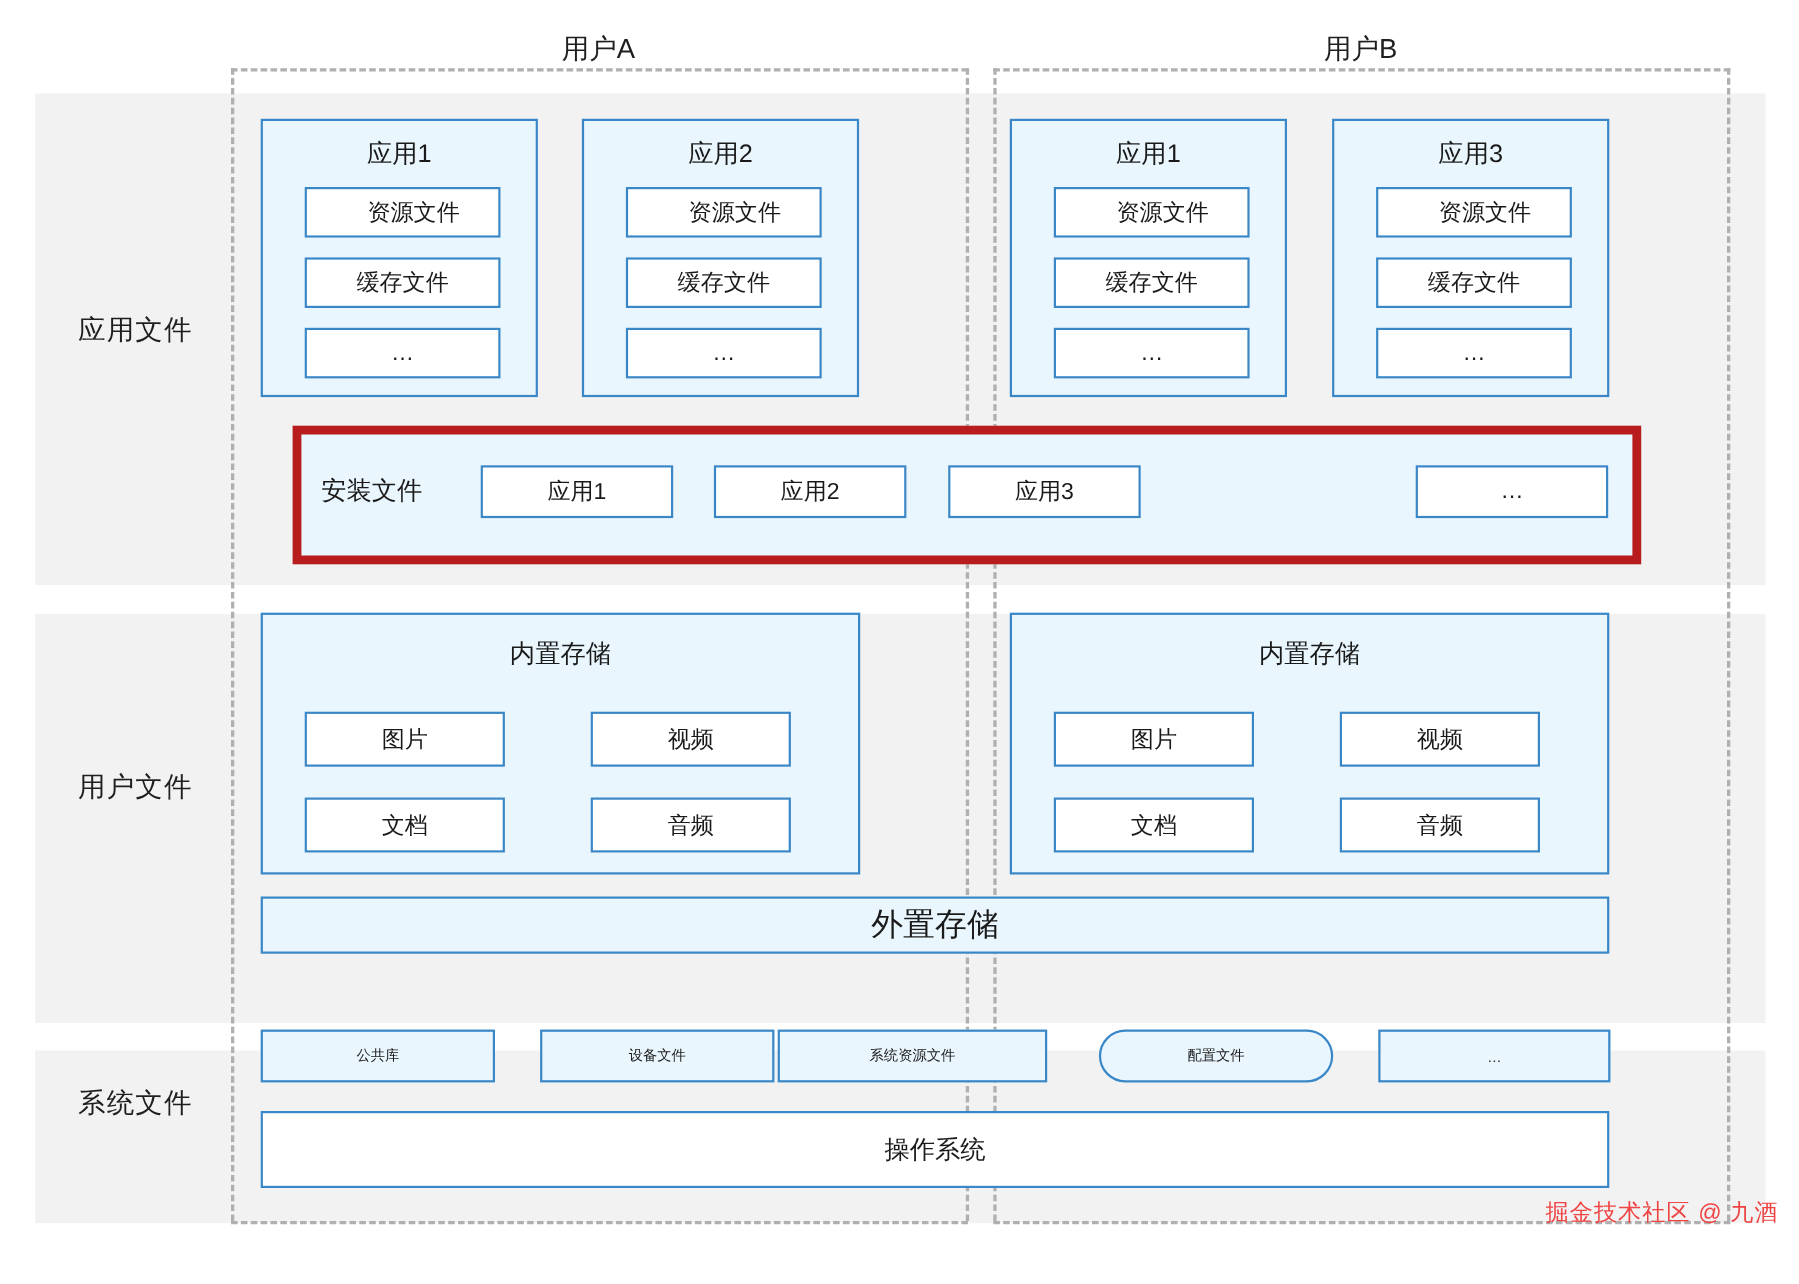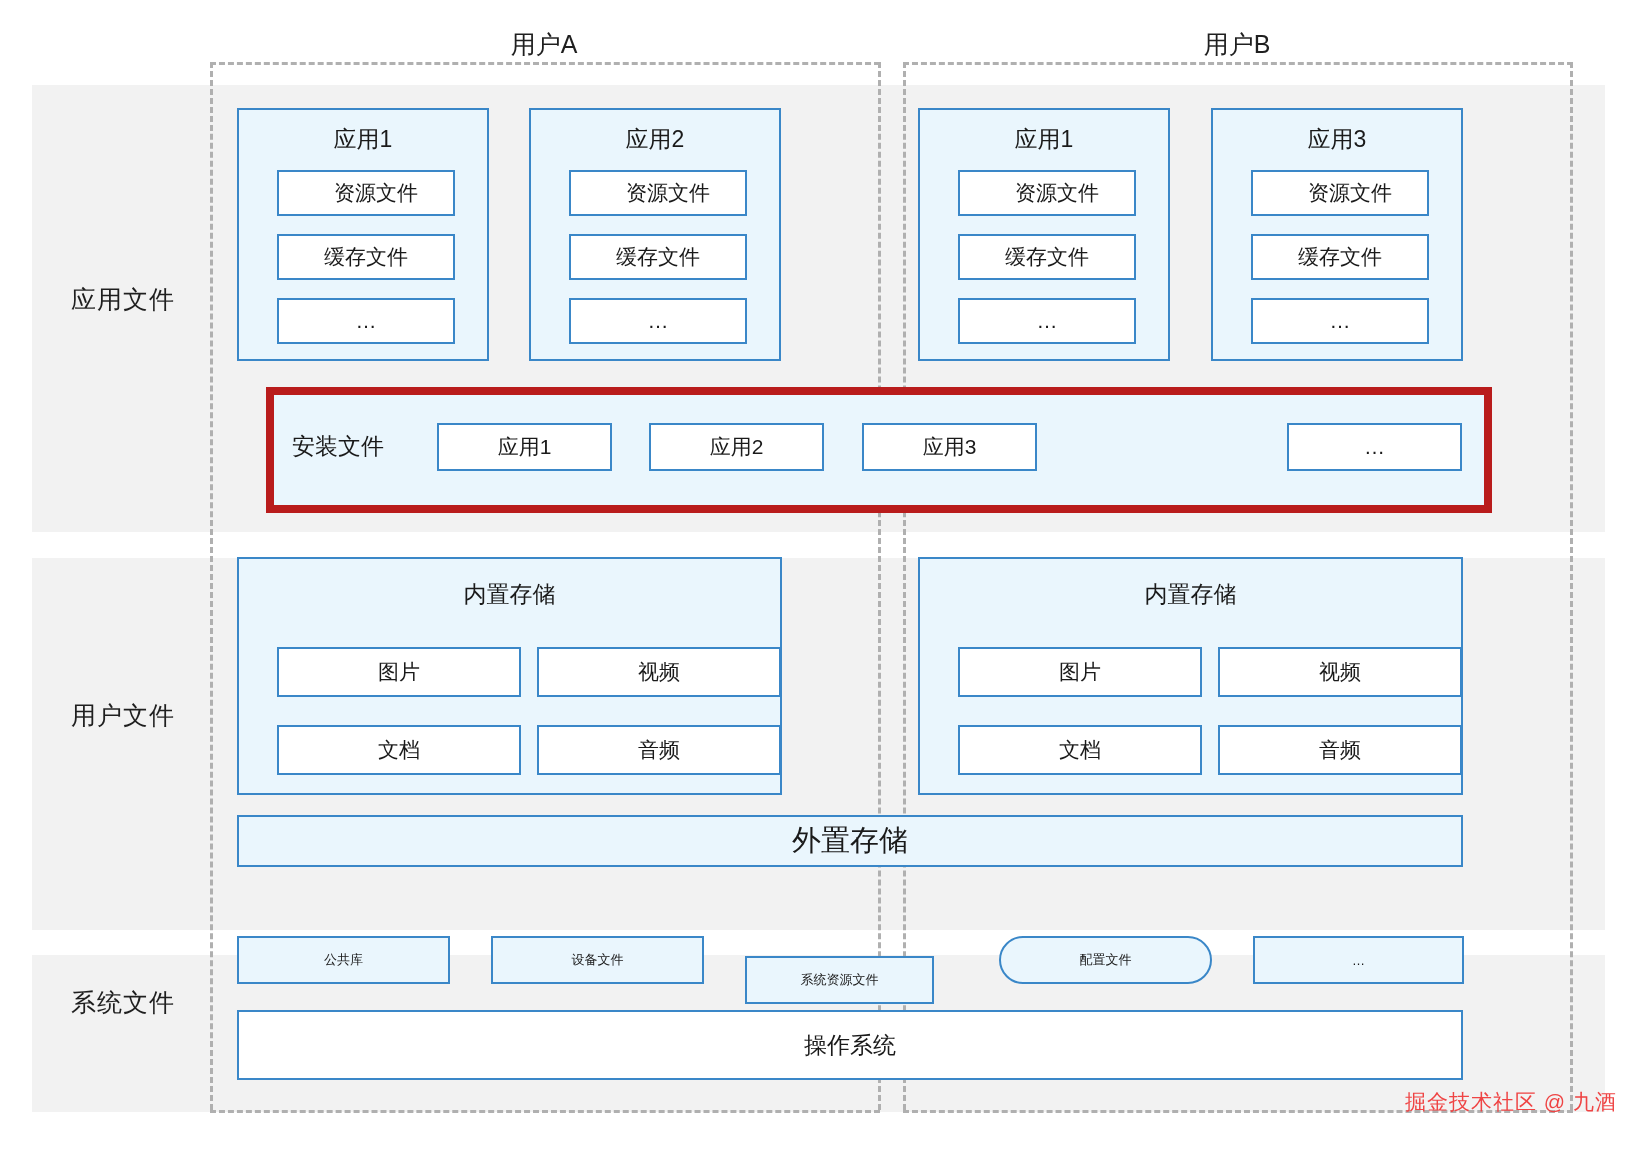--- a/index.html
+++ b/index.html
@@ -174,21 +174,21 @@
   #storage-b { left: 918px; }
   .storage-card .st-title {
     position: absolute;
     top: 20px;
     left: 0; right: 0;
     text-align: center;
     font-size: 23px;
   }
   .storage-card .st-item {
     position: absolute;
-    width: 244px;
+    width: 182px;
     height: 50px;
     box-sizing: border-box;
     border: 2px solid #3a87c8;
     background: #ffffff;
     display: flex;
     align-items: center;
     justify-content: center;
     font-size: 21px;
   }
   .st-r0c0 { left: 38px;  top: 88px; }
@@ -220,21 +220,21 @@
     box-sizing: border-box;
     border: 2px solid #3a87c8;
     background: #eaf6fd;
     display: flex;
     align-items: center;
     justify-content: center;
     font-size: 13px;
   }
   .si-0 { left: 237px;  width: 213px; }
   .si-1 { left: 491px;  width: 213px; }
-  .si-2 { left: 745px;  width: 189px; margin-top: 20px; }
+  .si-2 { left: 707px;  width: 245px; }
   .si-3 { left: 999px;  width: 213px; border-radius: 24px; }
   .si-4 { left: 1253px; width: 211px; }
 
   #os-box {
     position: absolute;
     left: 237px;
     top: 1010px;
     width: 1226px;
     height: 70px;
     box-sizing: border-box;

